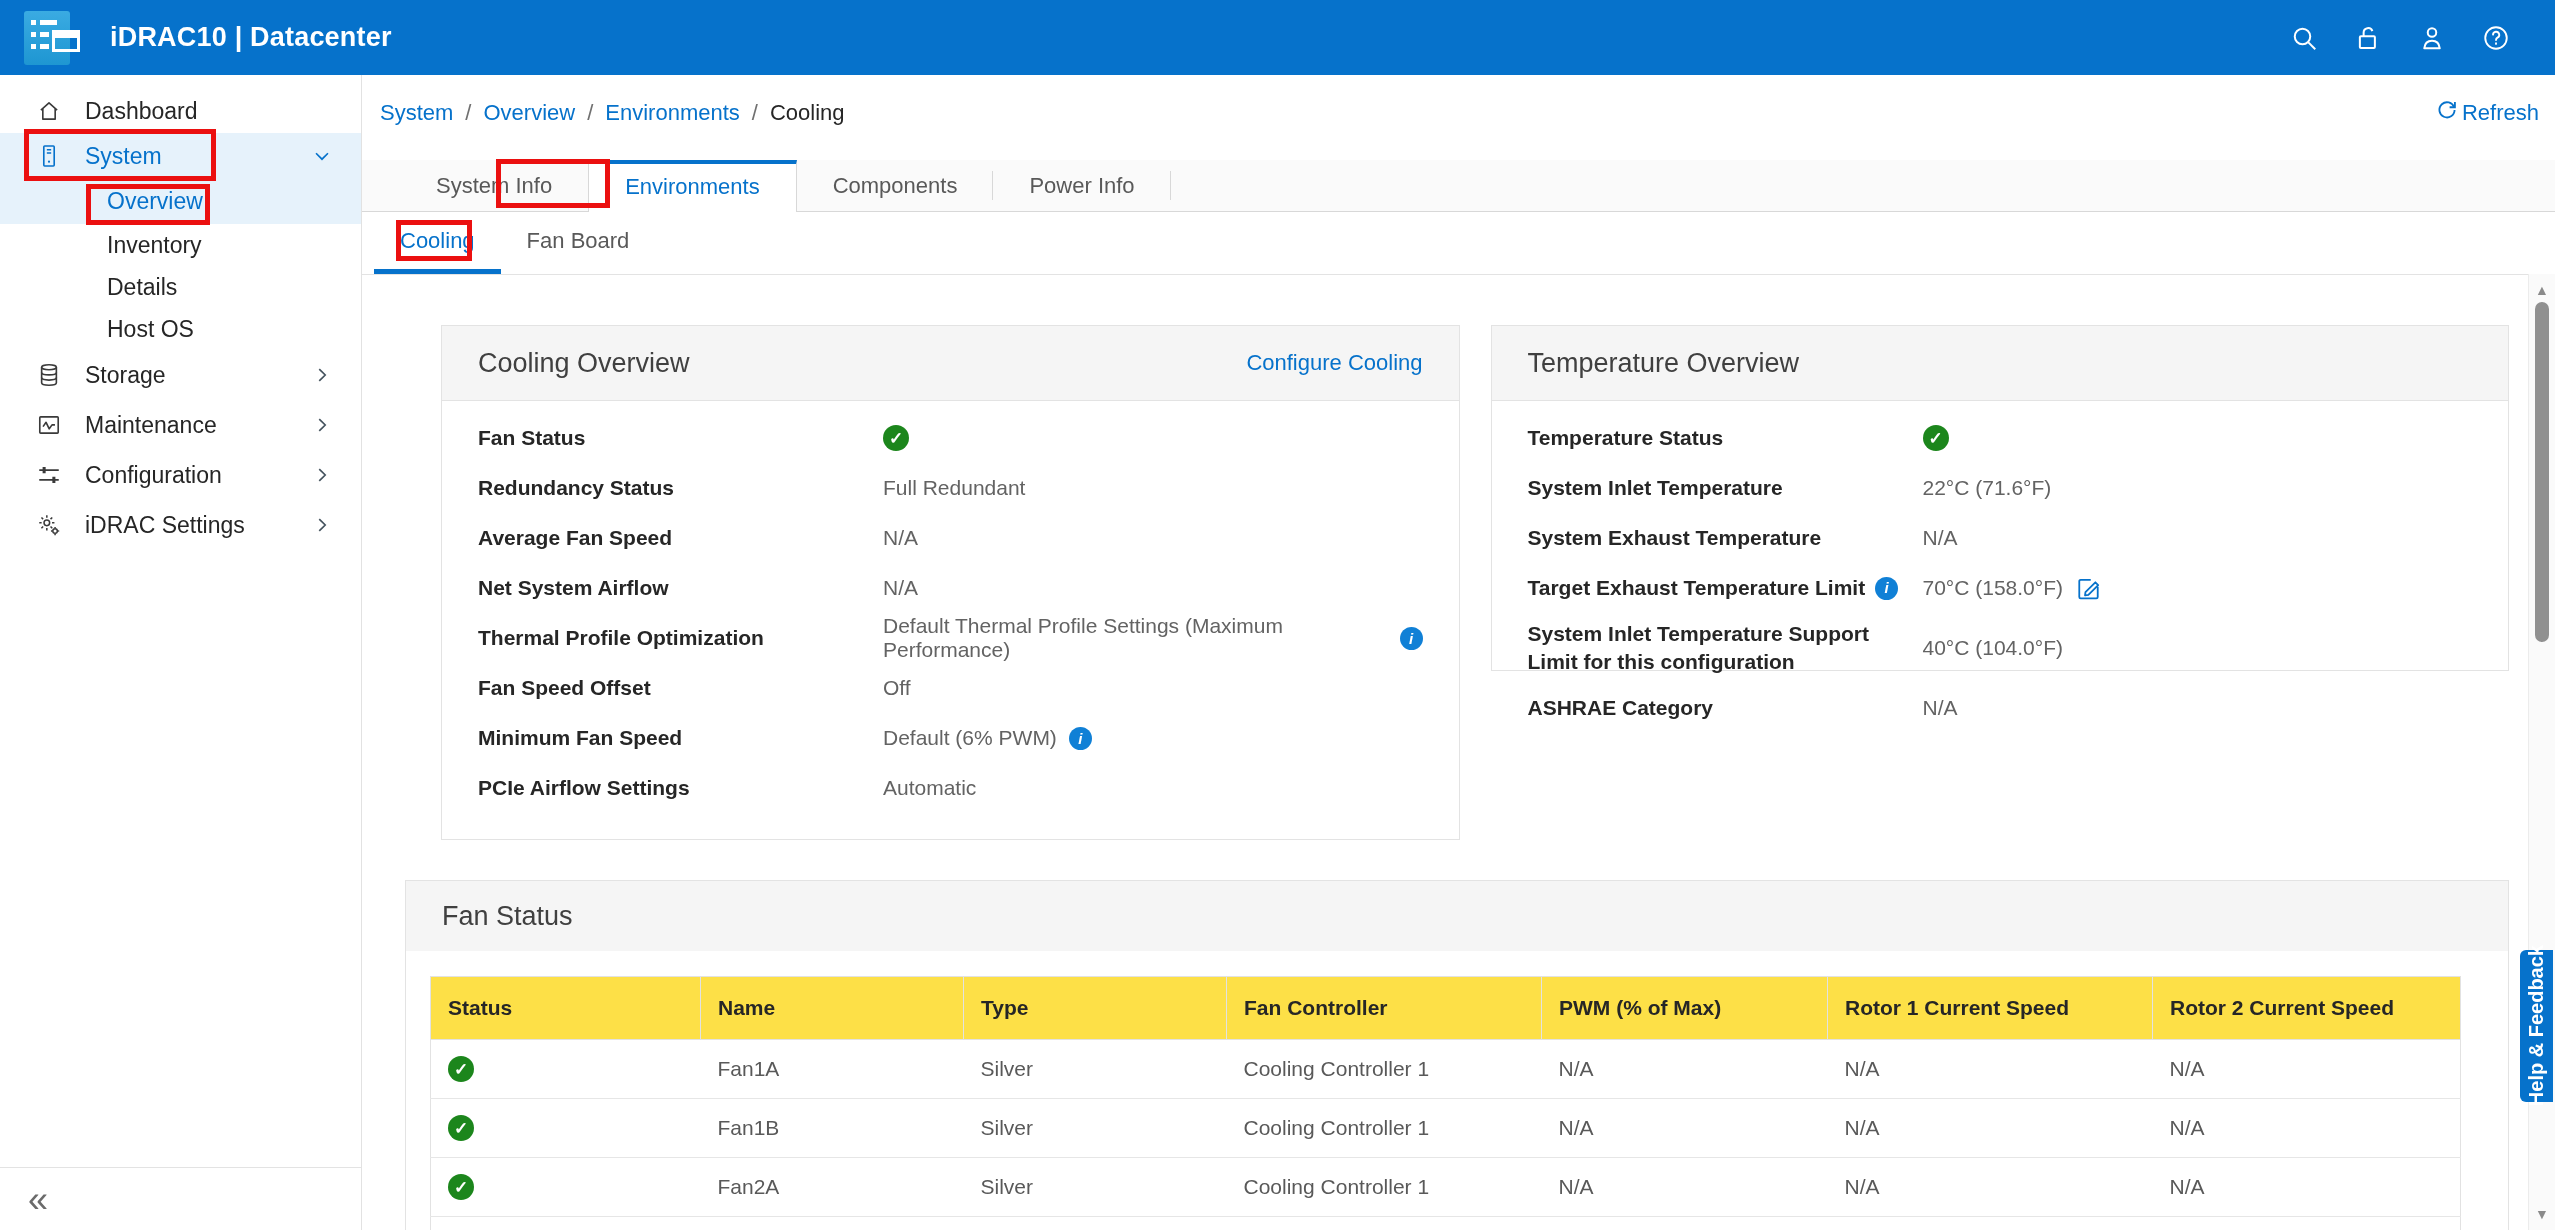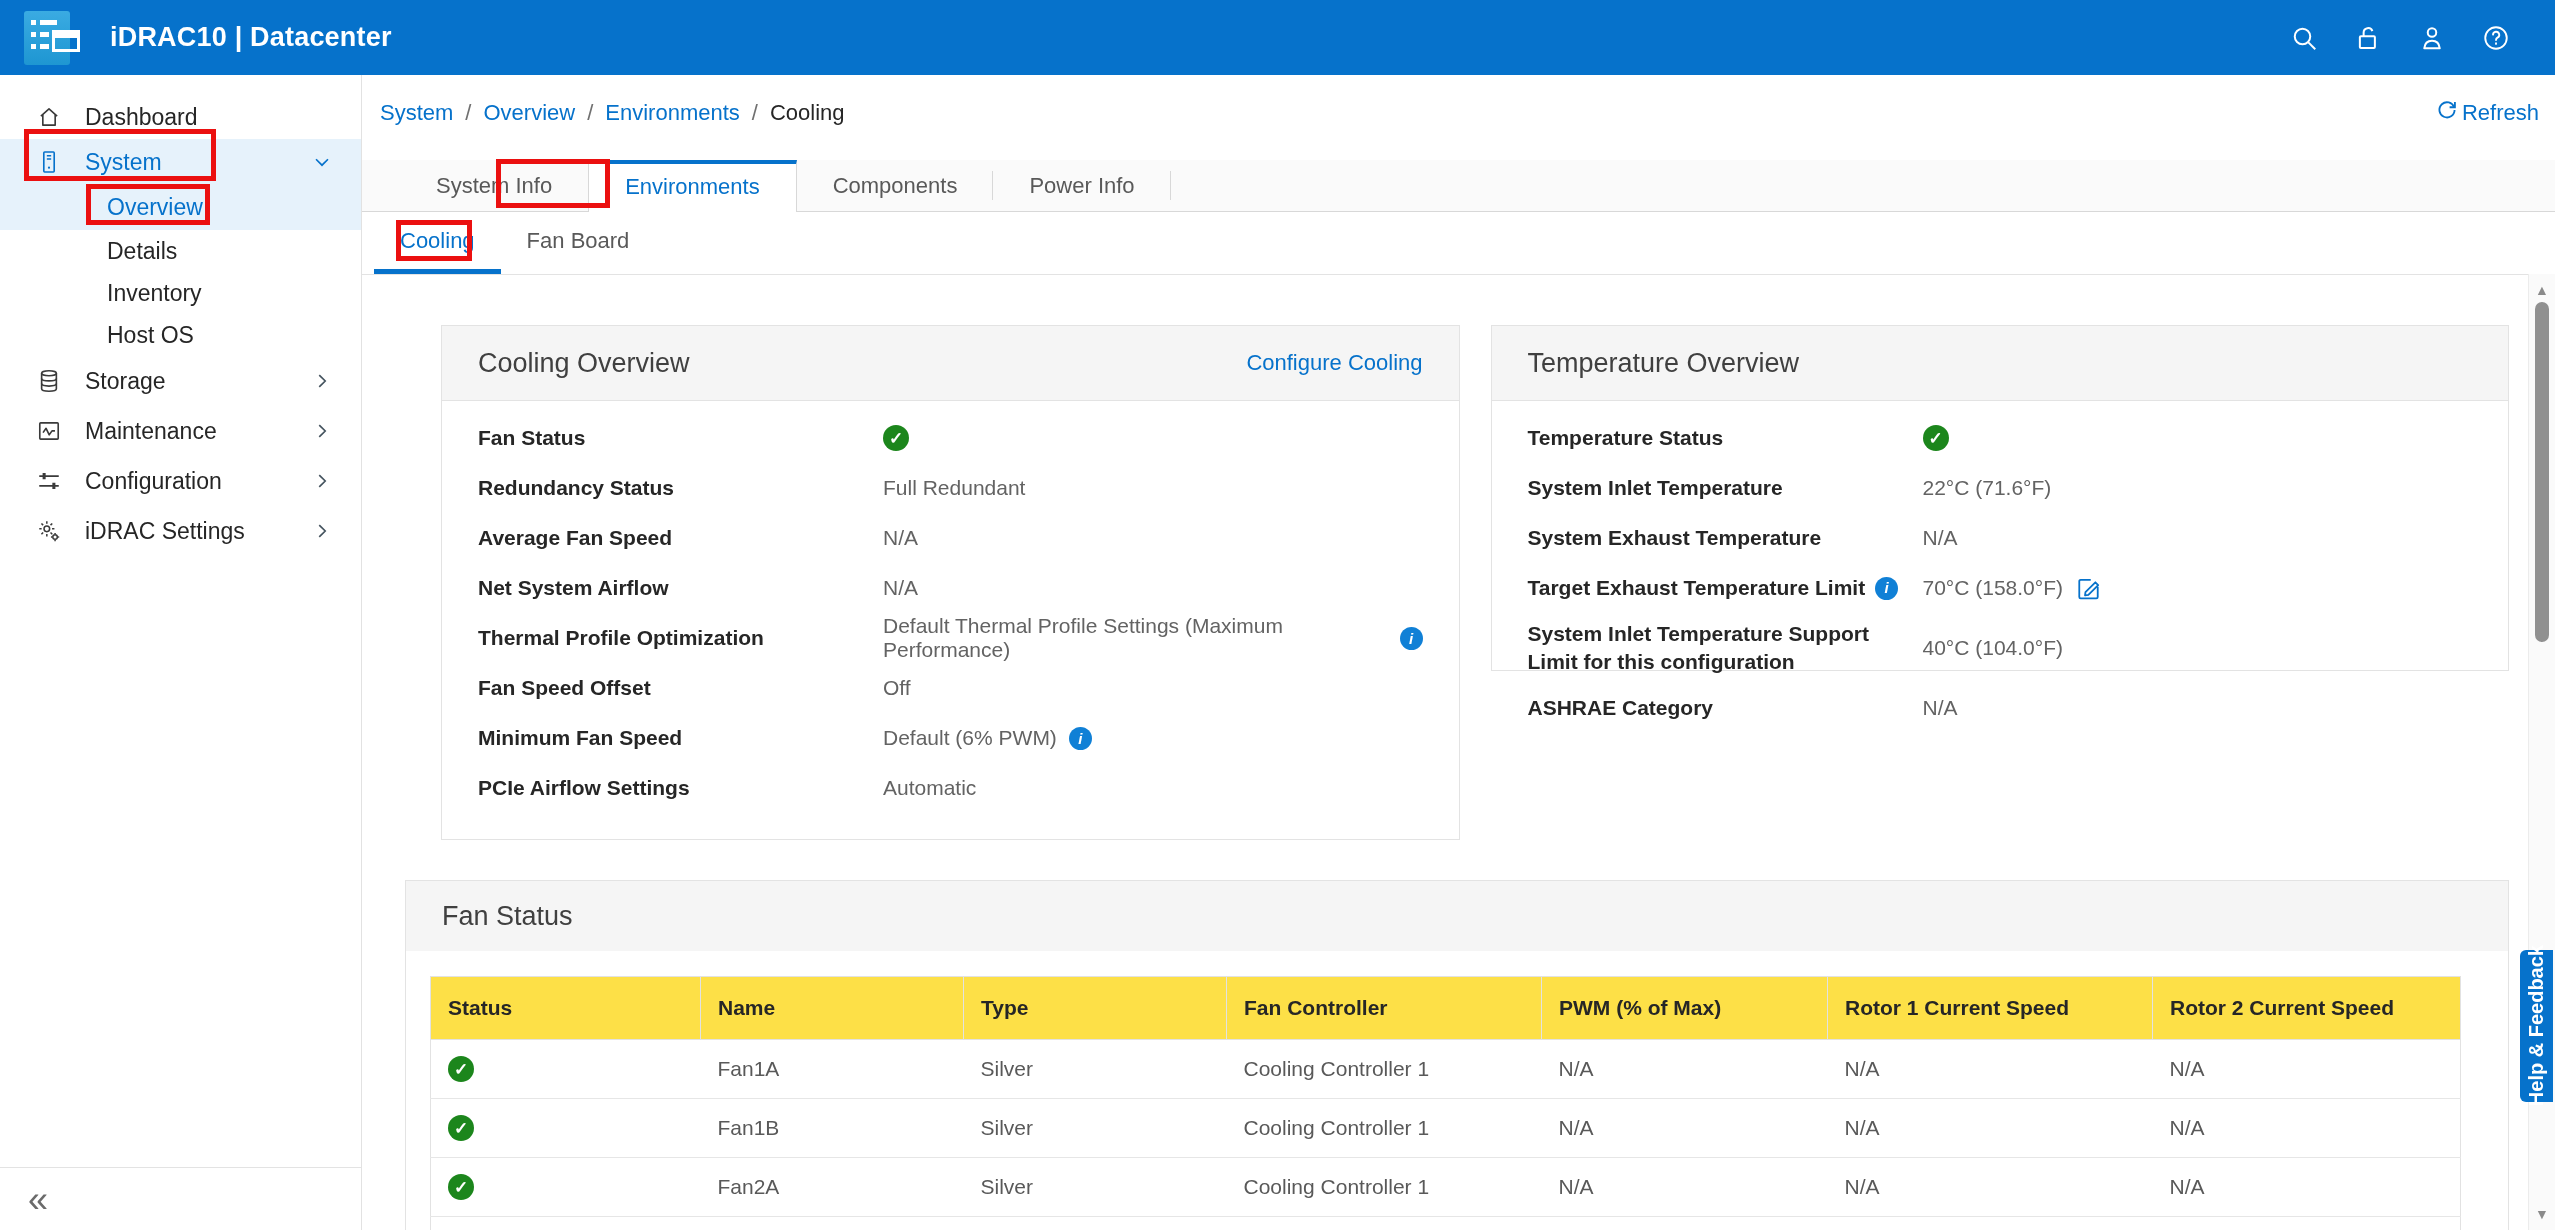--- a/index.html
+++ b/index.html
@@ -19,21 +19,21 @@
   .logo .win{position:absolute;right:-10px;top:19px;width:28px;height:22px;background:transparent;
         border:3px solid #fff;box-sizing:border-box;}
   .logo .win::before{content:'';position:absolute;left:0;right:0;top:0;height:5px;background:#fff;}
   .app-title{color:#fff;font-size:27px;font-weight:600;margin-left:40px;letter-spacing:.2px;}
   .top-icons{margin-left:auto;display:flex;align-items:center;gap:34px;padding-right:44px;}
   .top-ic{width:30px;height:30px;color:#fff;display:inline-block;cursor:pointer;}
   .top-ic svg{width:100%;height:100%;}
   
   .body-row{display:flex;height:1155px;}
   .sidebar{width:361px;border-right:1px solid #E2E2E2;background:#fff;position:relative;
-           padding-top:20px;box-sizing:content-box;flex:0 0 361px;}
+           padding-top:14px;box-sizing:content-box;flex:0 0 361px;}
   .side-item,.side-child{display:flex;align-items:center;font-size:23px;cursor:pointer;}
   .side-item{height:50px;padding-left:36px;}
   .side-item.first{height:44px;}
   .side-item.hl{background:#E6F2FB;height:46px;}
   .side-item.hl .s-label{color:#0672CB;}
   .side-item.hl .s-icon{color:#0672CB;}
   .s-icon{width:26px;height:26px;margin-right:23px;color:#3A3A3A;flex:0 0 26px;}
   .s-icon svg{width:100%;height:100%;}
   .s-chev{width:22px;height:22px;margin-left:auto;margin-right:28px;color:#44535E;}
   .side-item.hl .s-chev{color:#0672CB;}
@@ -173,22 +173,22 @@
                 <rect x="7.2" y="2.8" width="9.6" height="18.4" rx="0.8"></rect>
                 <path d="M10 6.2h4M10 9.2h4"></path>
                 <circle cx="12" cy="17.2" r="1" fill="currentColor" stroke="none"></circle>
               </svg></span>
       <span class="s-label">System</span>
             <span class="s-chev"><svg viewBox="0 0 24 24" fill="none" stroke="currentColor" stroke-width="1.8">
                 <path d="M5.5 9 12 15.5 18.5 9"></path>
               </svg></span>
           </div>
           <div class="side-child active">Overview</div>
+          <div class="side-child">Inventory</div>
           <div class="side-child">Details</div>
-          <div class="side-child">Inventory</div>
           <div class="side-child">Host OS</div>
           <div class="side-item">
       <span class="s-icon"><svg viewBox="0 0 24 24" fill="none" stroke="currentColor" stroke-width="1.5">
                 <ellipse cx="12" cy="4.8" rx="6.8" ry="2.3"></ellipse>
                 <path d="M5.2 4.8v14.4c0 1.3 3 2.3 6.8 2.3s6.8-1 6.8-2.3V4.8"></path>
                 <path d="M5.2 9.6c0 1.3 3 2.3 6.8 2.3s6.8-1 6.8-2.3"></path>
                 <path d="M5.2 14.4c0 1.3 3 2.3 6.8 2.3s6.8-1 6.8-2.3"></path>
               </svg></span>
       <span class="s-label">Storage</span>
             <span class="s-chev"><svg viewBox="0 0 24 24" fill="none" stroke="currentColor" stroke-width="1.8">

